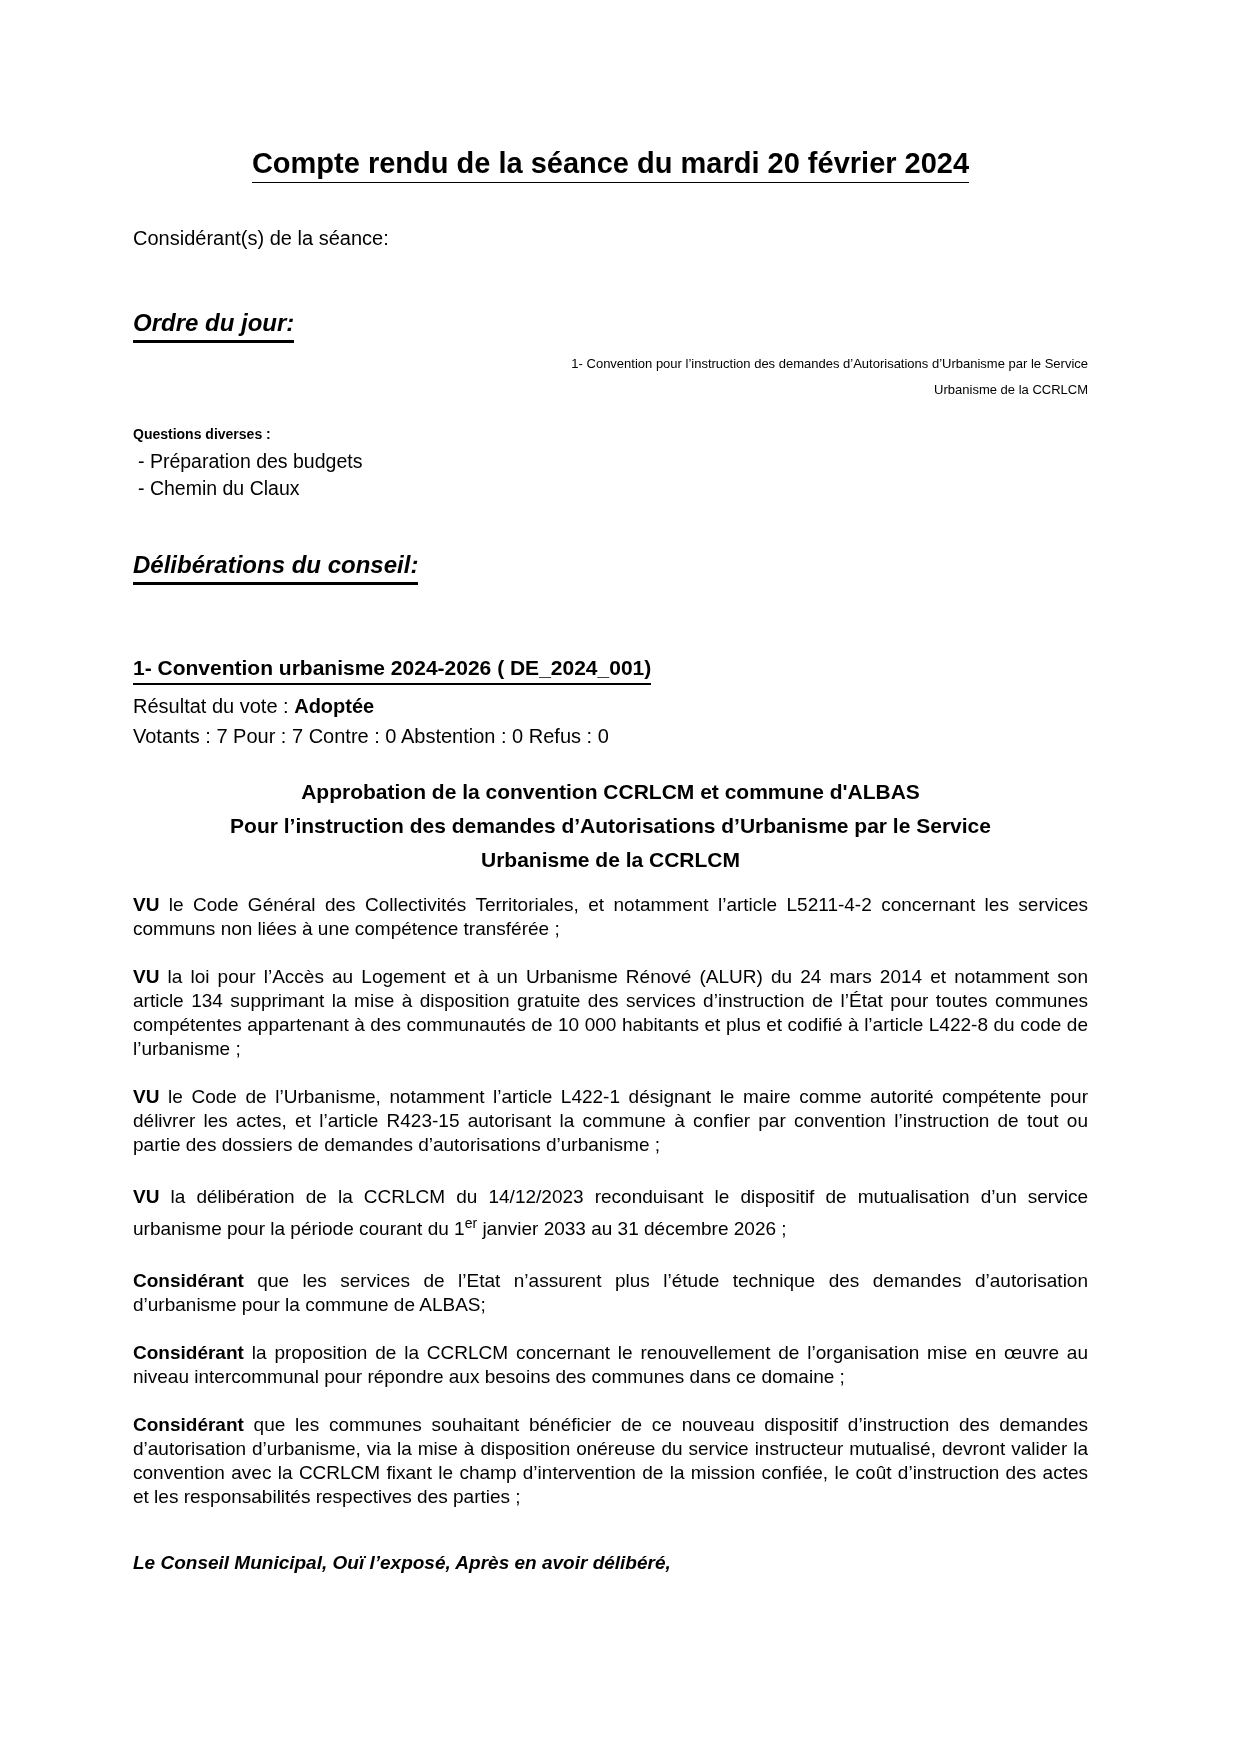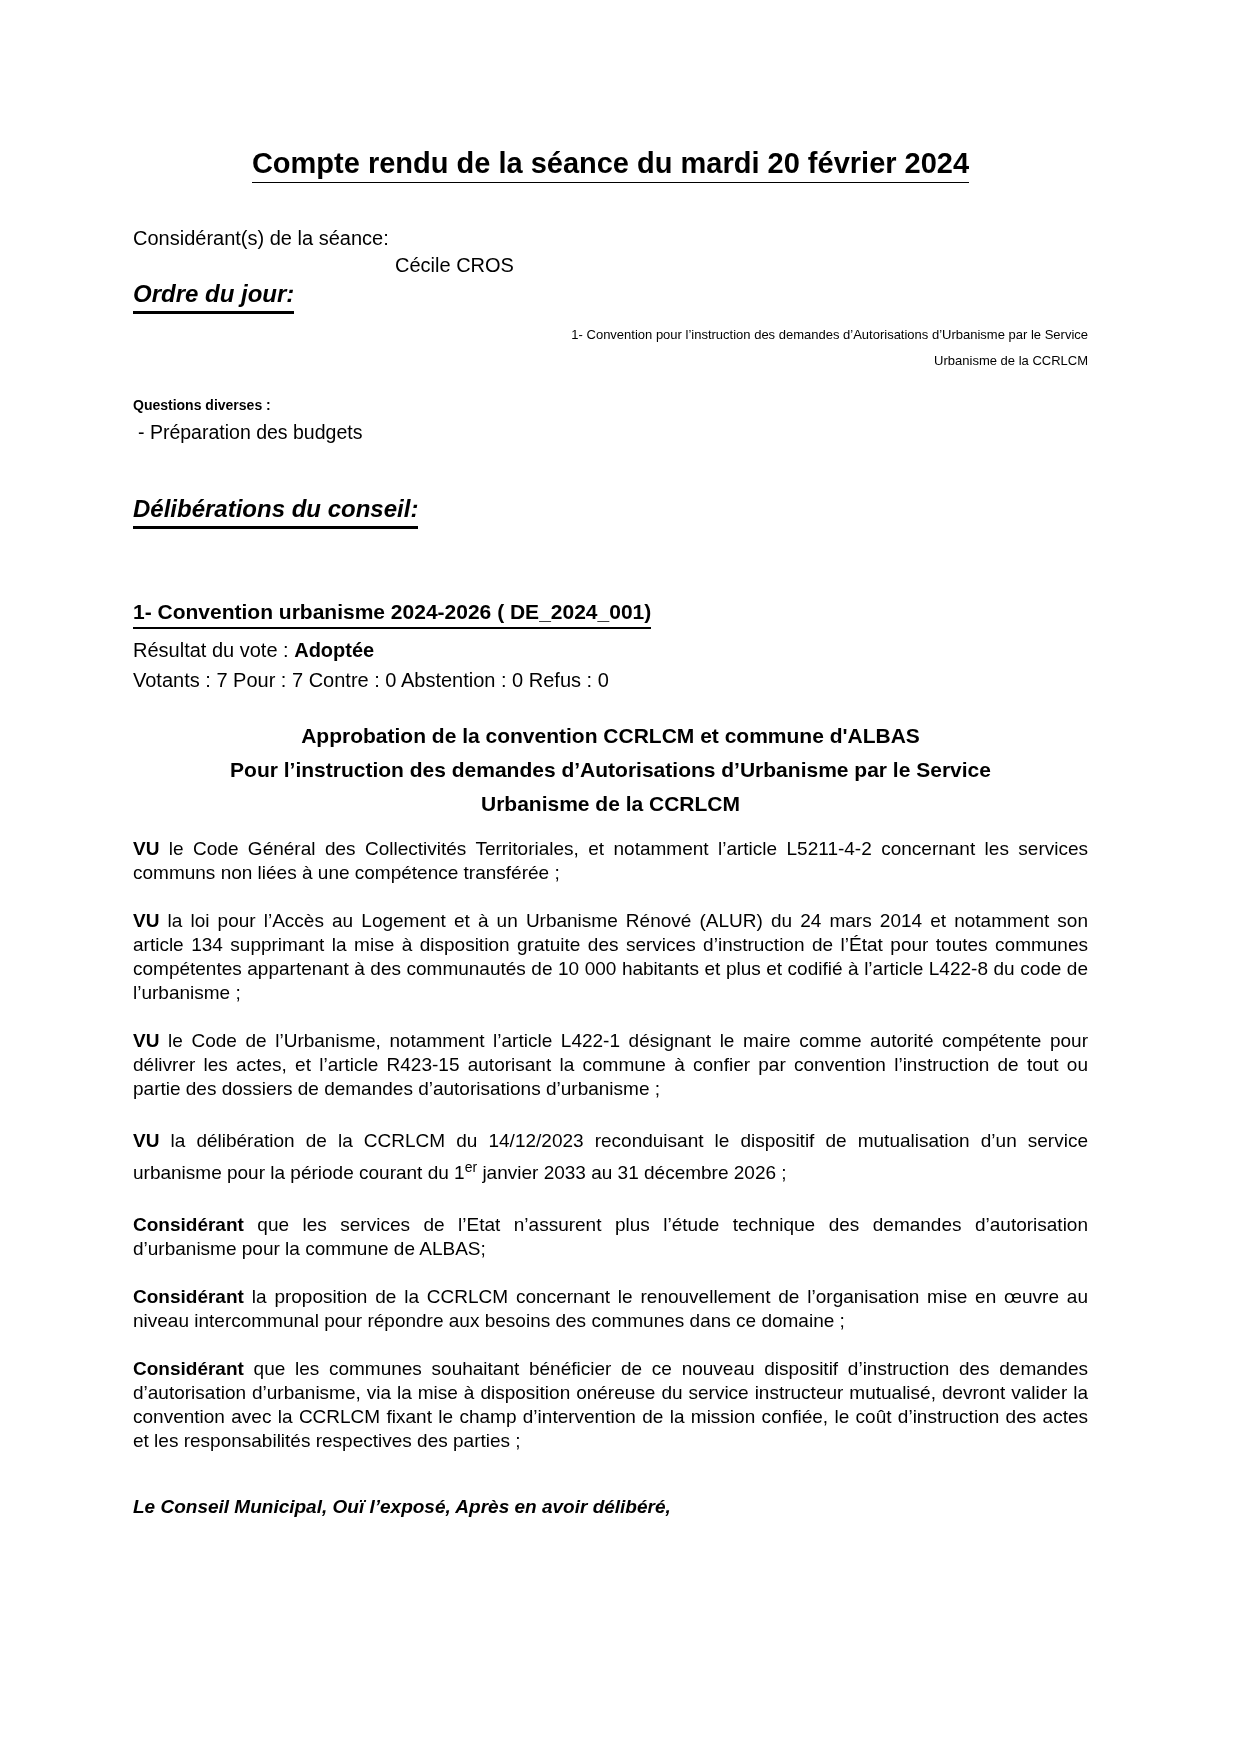--- a/index.html
+++ b/index.html
@@ -41,21 +41,21 @@
     font-size: 24px;
     font-weight: bold;
     font-style: italic;
     line-height: 30px;
   }
   .section-heading .uline {
     display: inline-block;
     border-bottom: 3px solid #000;
     padding-bottom: 2px;
   }
-  .heading-ordre { }
+  .heading-ordre { margin-top: 56px; }
   .heading-delib { margin-top: 48px; }
 
   
   .agenda-item { margin: 8px 0 0 0; font-size: 13px; line-height: 26px; text-align: right; }
   .questions-heading { margin: 18px 0 0 0; font-size: 14px; font-weight: bold; line-height: 27px; }
   .question-line { padding-left: 5px; font-size: 19.5px; line-height: 27px; }
 
   
   .delib-item-title {
     margin: 68px 0 0 0;
@@ -106,34 +106,34 @@
 <body>
 
 <div class="page">
 
   <div class="title-wrap">
     <h1 class="doc-title">Compte rendu de la séance du mardi 20 février 2024</h1>
   </div>
 
   <div class="secretary">
     <div class="sec-label">Considérant(s) de la séance:</div>
-    <div class="sec-name">Cécile CROS</div>
   </div>
 
   <h2 class="section-heading heading-ordre">
     <span class="uline">Ordre du jour:</span>
   </h2>
 
   <p class="agenda-item">
     <span>1- Convention pour l’instruction des demandes d’Autorisations d’Urbanisme par le Service</span><br>
     <span>Urbanisme de la CCRLCM</span>
   </p>
 
   <p class="questions-heading">Questions diverses :</p>
   <div class="question-line">- Préparation des budgets</div>
+  <div class="question-line">- Chemin du Claux</div>
 
   <h2 class="section-heading heading-delib">
     <span class="uline">Délibérations du conseil:</span>
   </h2>
 
   <h3 class="delib-item-title">
     <span class="uline">1- Convention urbanisme 2024-2026 ( DE_2024_001)</span>
   </h3>
 
   <p class="vote-line vote-first">

